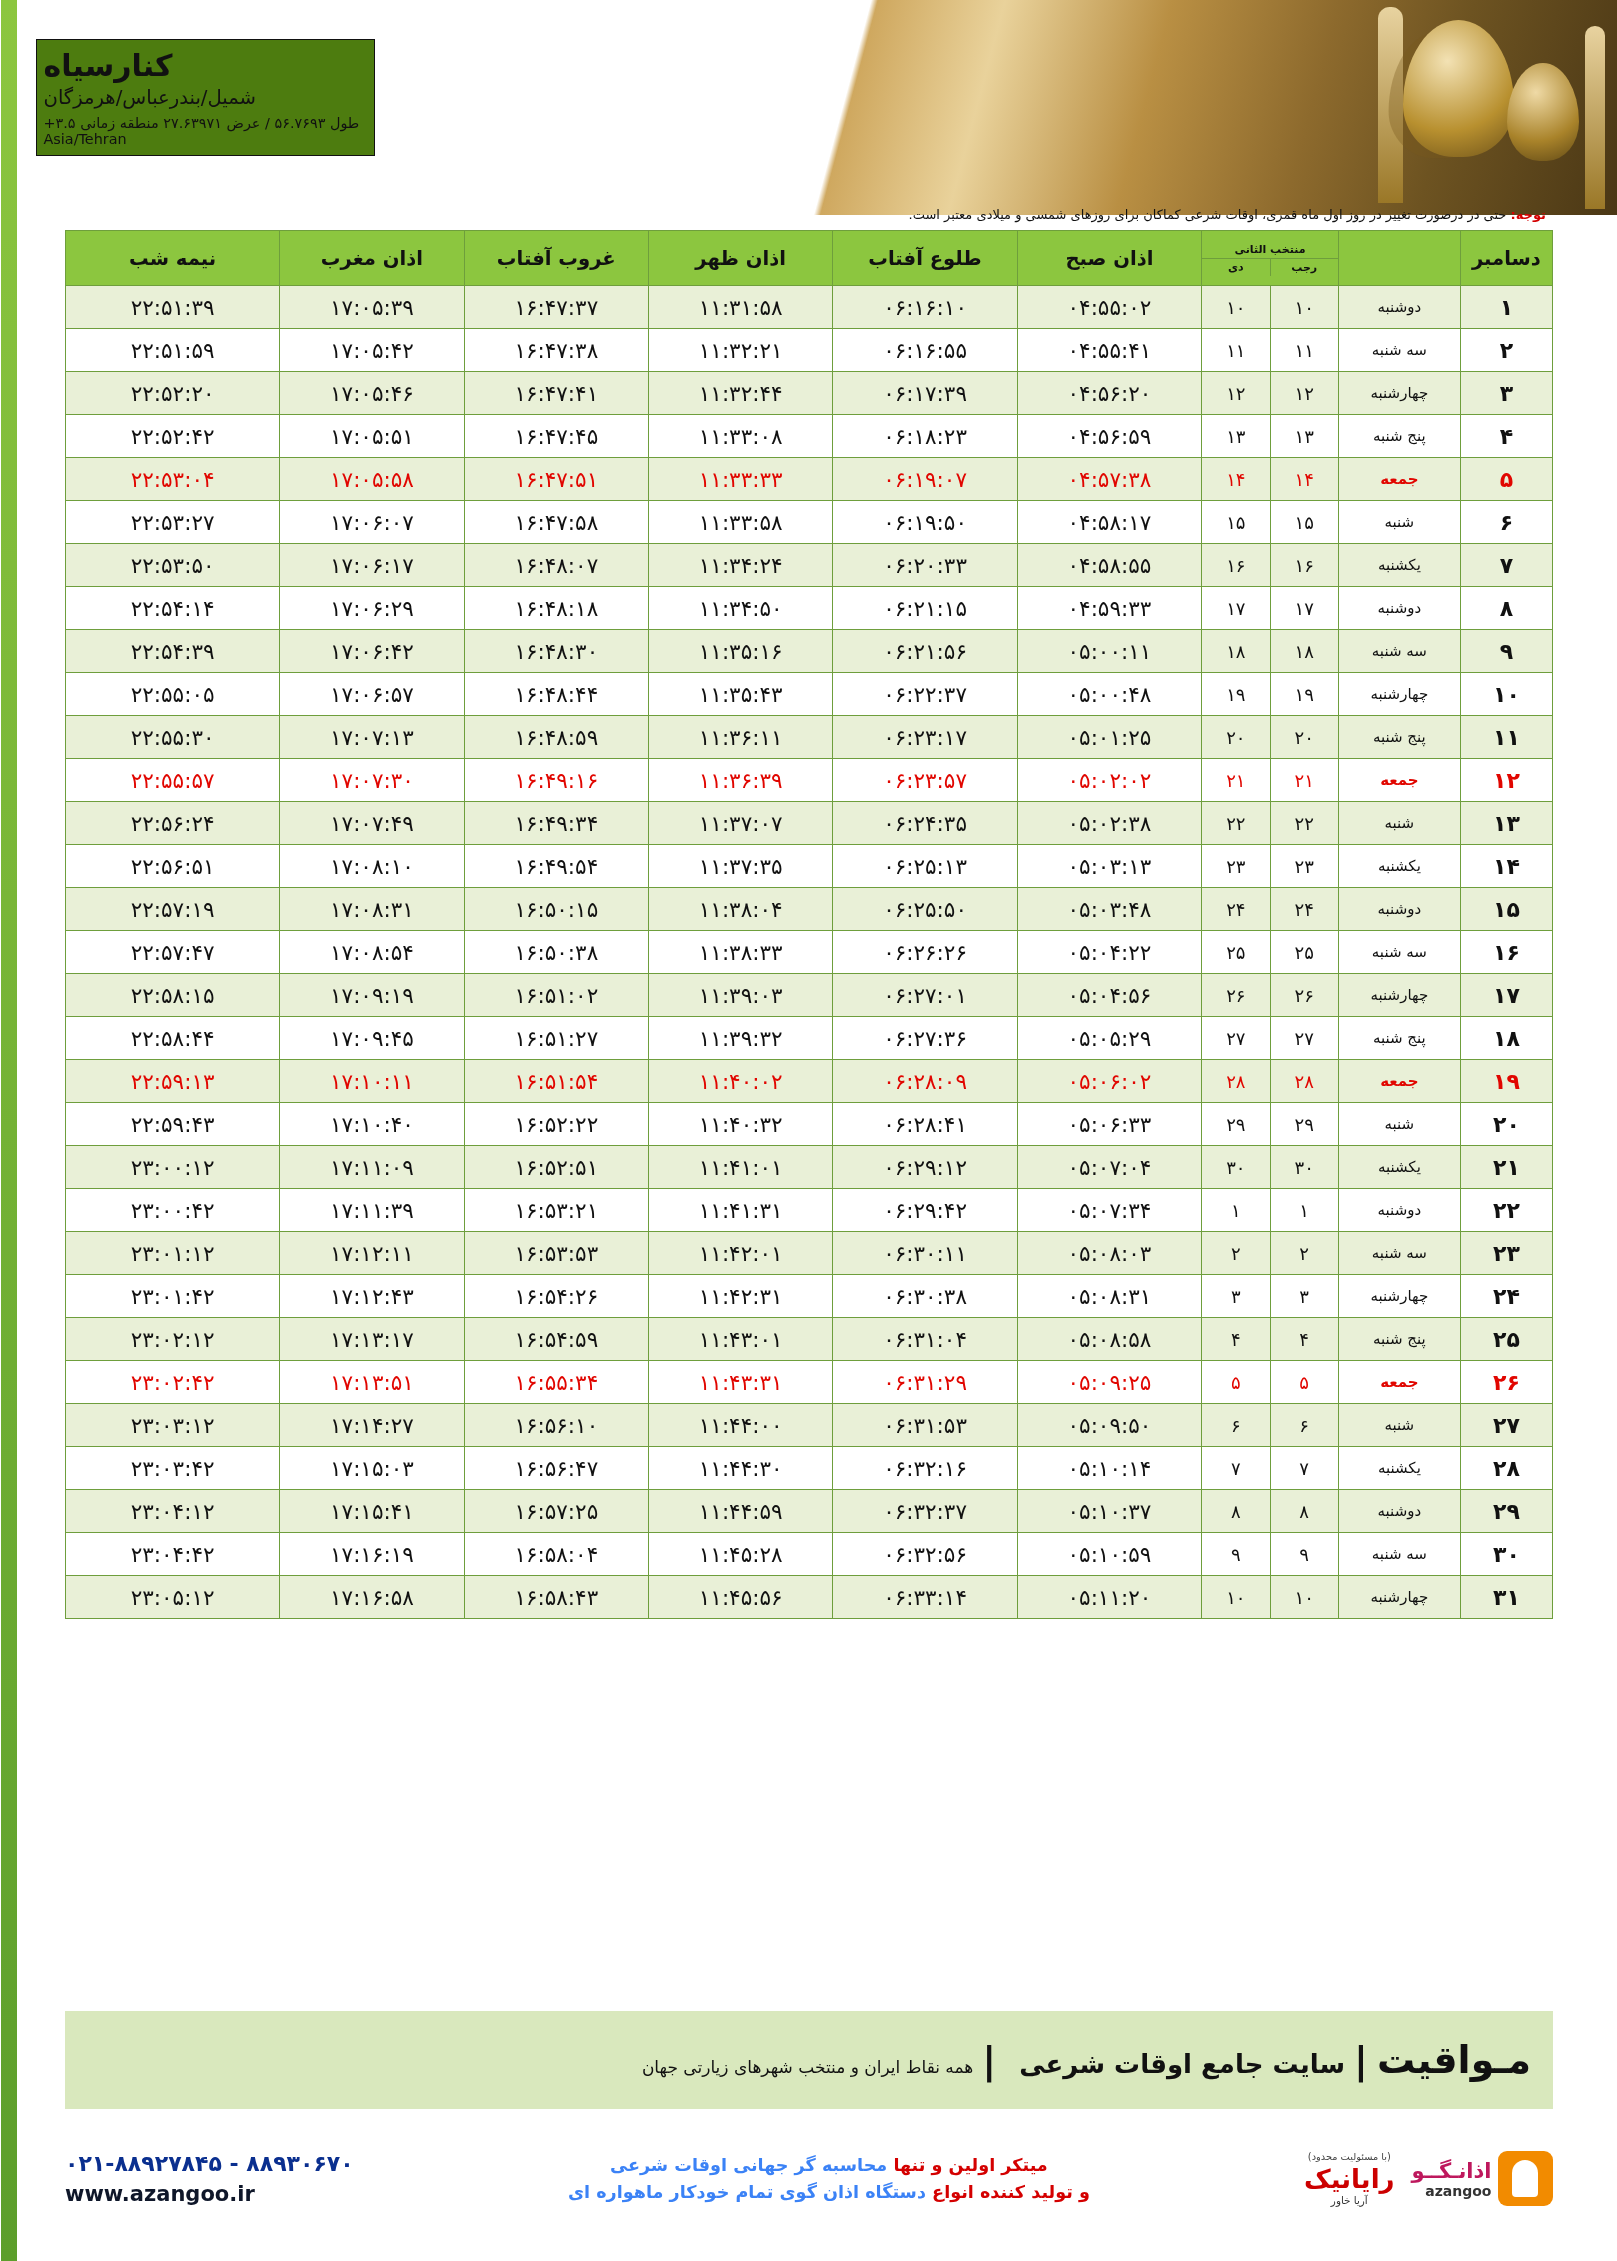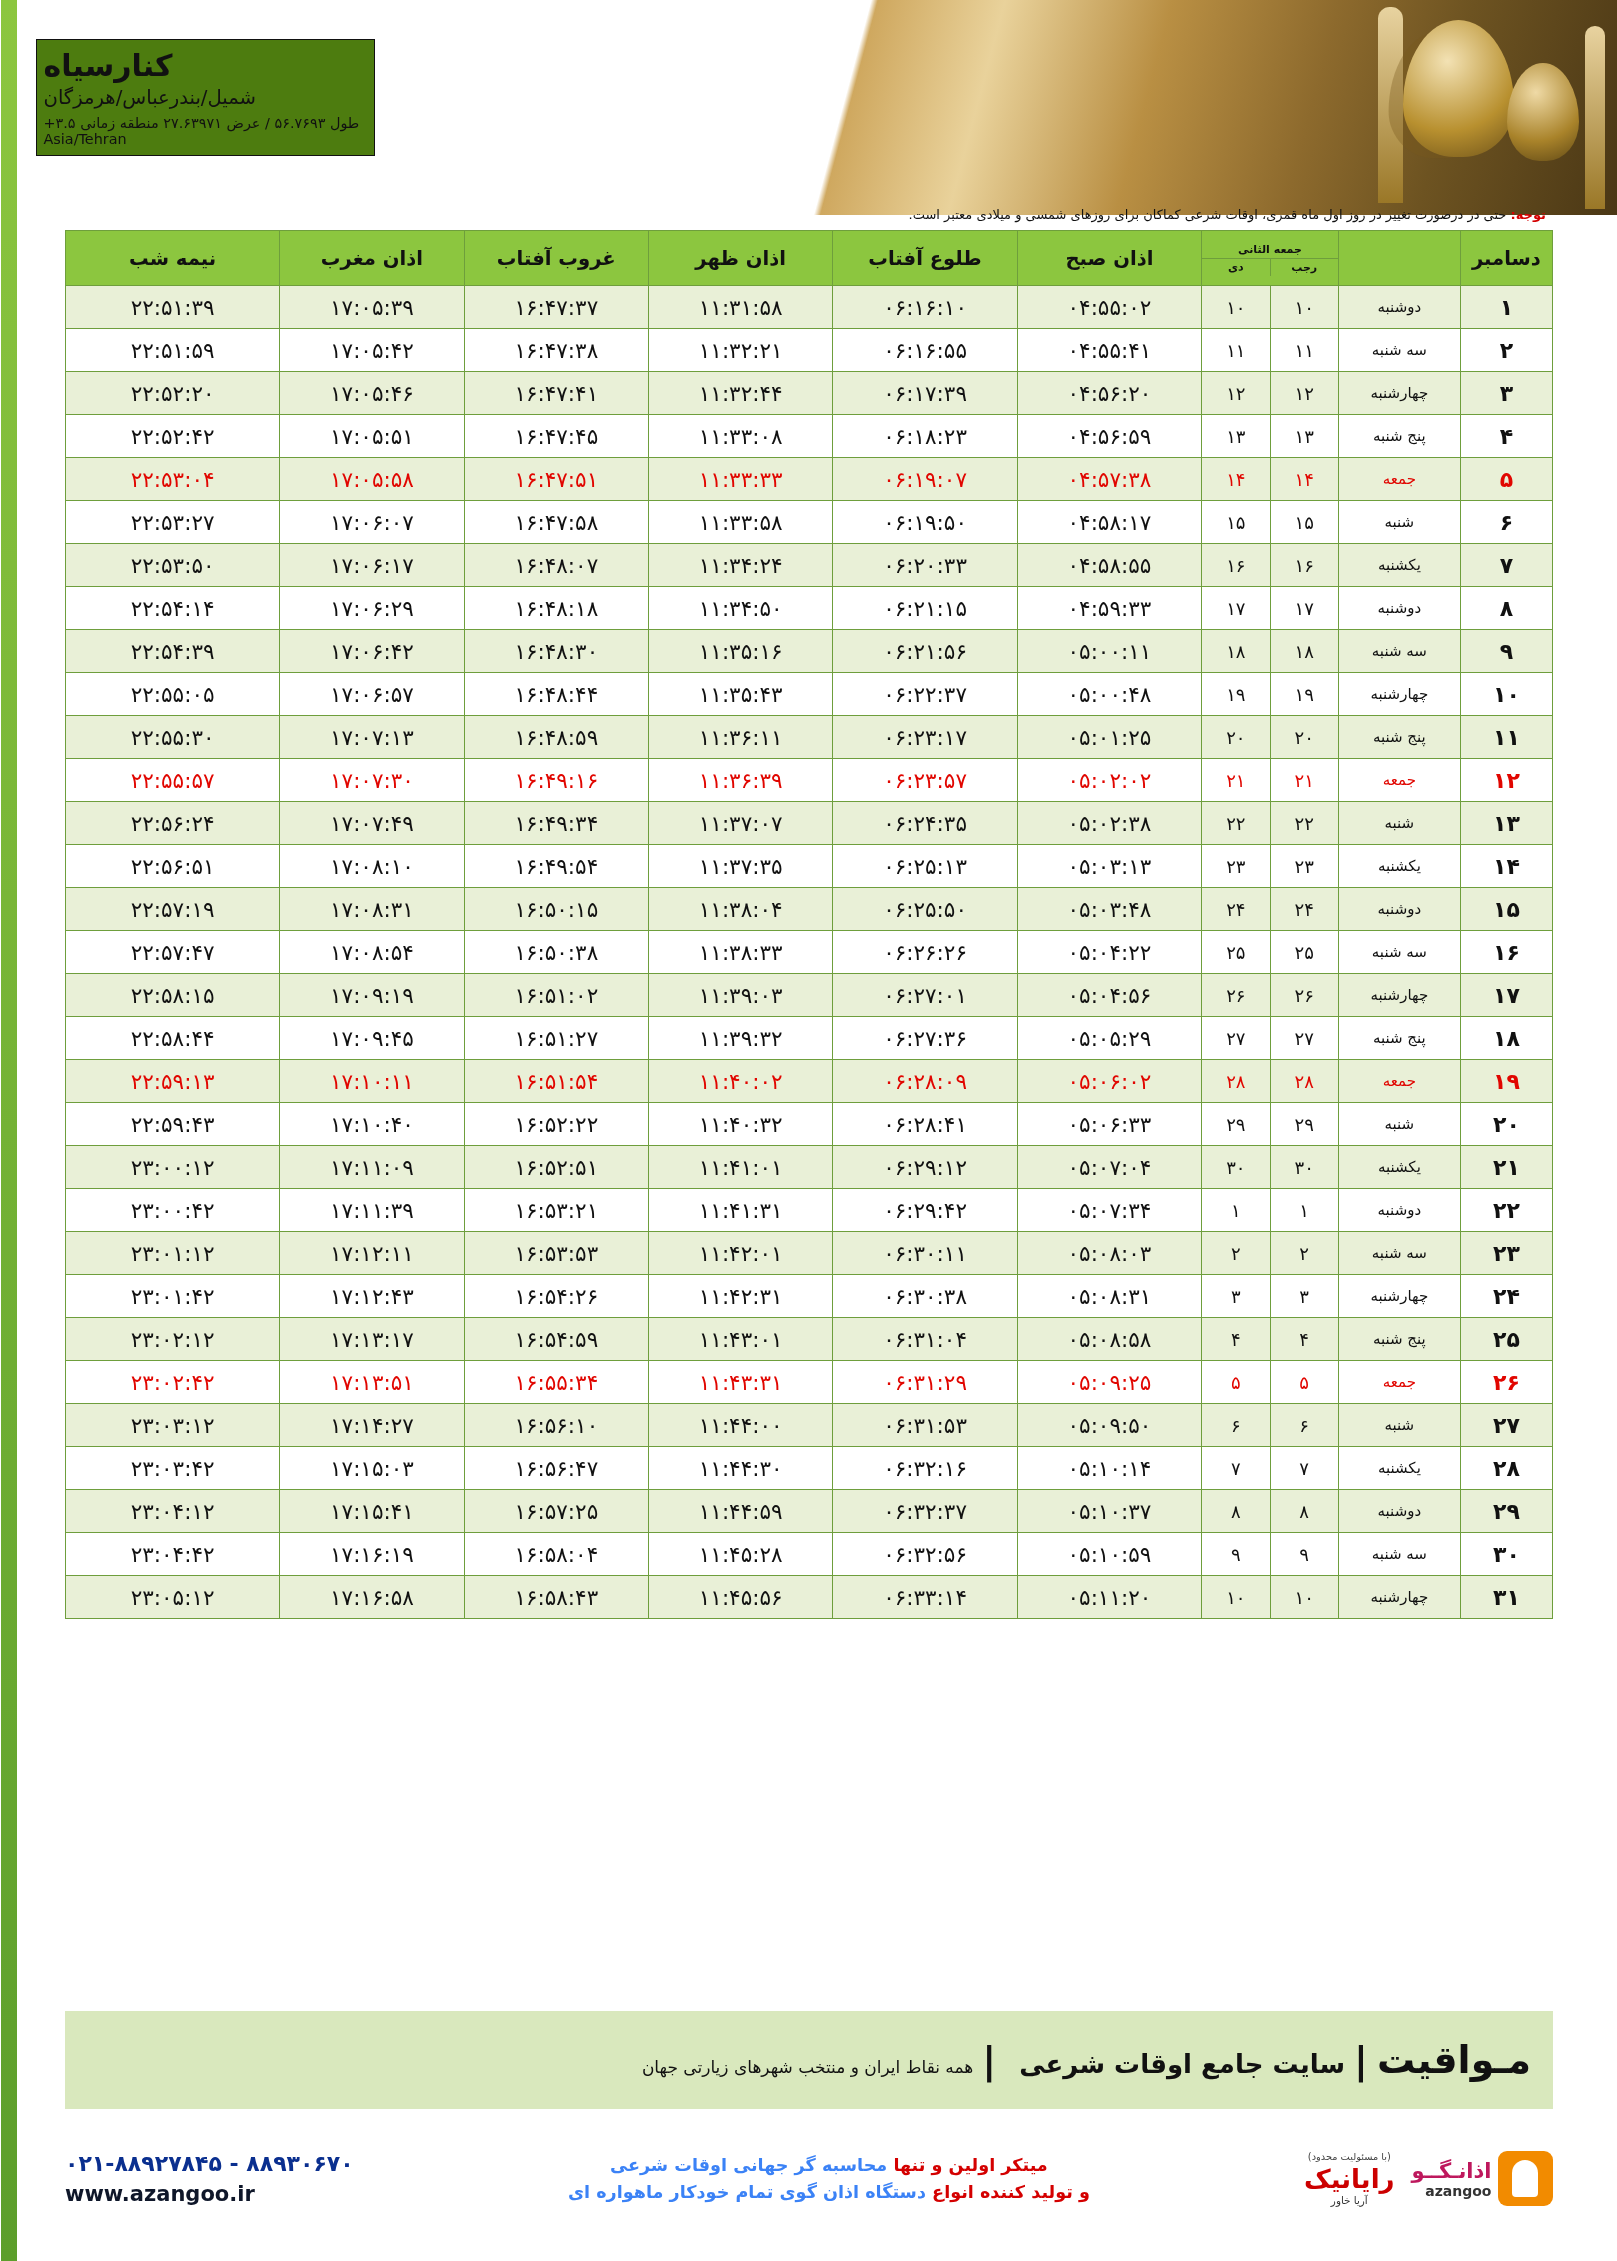--- a/index.html
+++ b/index.html
@@ -158,21 +158,21 @@
   }
   .hijri-cells span:first-child { border-left: 1.3px solid #6e9e3c; }
 
   tbody td { height: 43px; font-size: 21.5px; }
   tbody tr:nth-child(odd) td { background: #e9f0d7; }
   tbody tr:nth-child(even) td { background: #ffffff; }
   td.weekday { font-size: 15px; }
   td.num { font-size: 22px; font-weight: bold; }
   td.hj { font-size: 18px; }
   tr.friday td { color: #e10600; }
-  tr.friday td.weekday { color: #e10600; font-weight: normal; }
+  tr.friday td.weekday { color: #e10600; font-weight: bold; }
 
   col.c-day      { width: 6.2%; }
   col.c-weekday  { width: 8.2%; }
   col.c-hj1      { width: 4.6%; }
   col.c-hj2      { width: 4.6%; }
   col.c-fajr     { width: 12.4%; }
   col.c-sunrise  { width: 12.4%; }
   col.c-noon     { width: 12.4%; }
   col.c-sunset   { width: 12.4%; }
   col.c-maghrib  { width: 12.4%; }
@@ -292,21 +292,21 @@
         <col class="c-noon">
         <col class="c-sunset">
       <col class="c-maghrib">
         <col class="c-midnight">
     </colgroup>
     <thead>
       <tr>
         <th>دسامبر</th>
         <th></th>
         <th class="hijri-group" colspan="2">
-          <span class="hijri-top">جمعه الثانی</span>
+          <span class="hijri-top">منتخب الثانی</span>
           <span class="hijri-cells">
             <span>رجب</span>
             <span>دی</span>
           </span>
         </th>
         <th>اذان صبح</th>
         <th>طلوع آفتاب</th>
         <th>اذان ظهر</th>
         <th>غروب آفتاب</th>
         <th>اذان مغرب</th>

